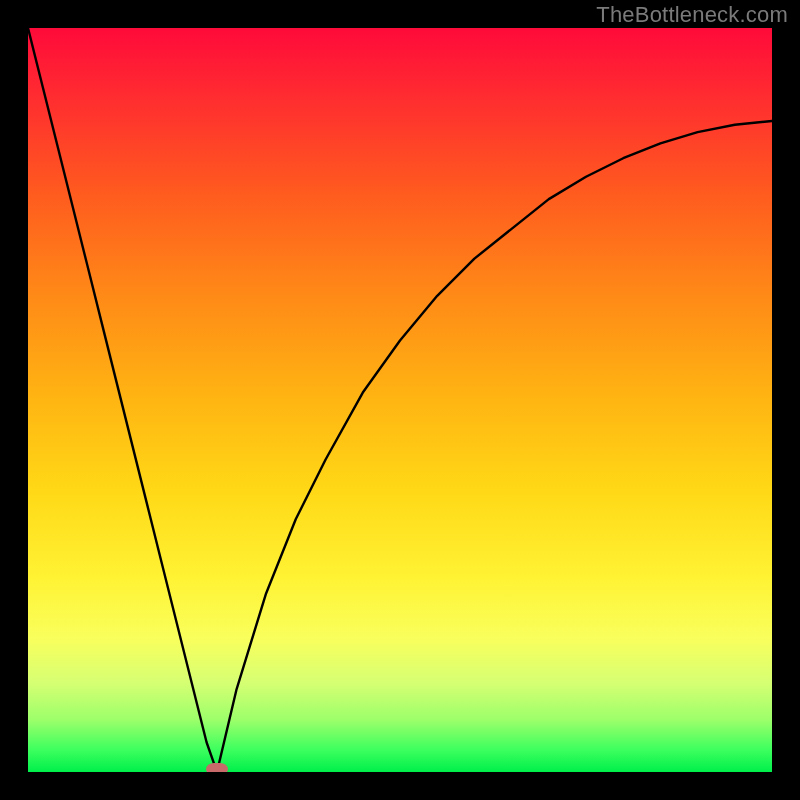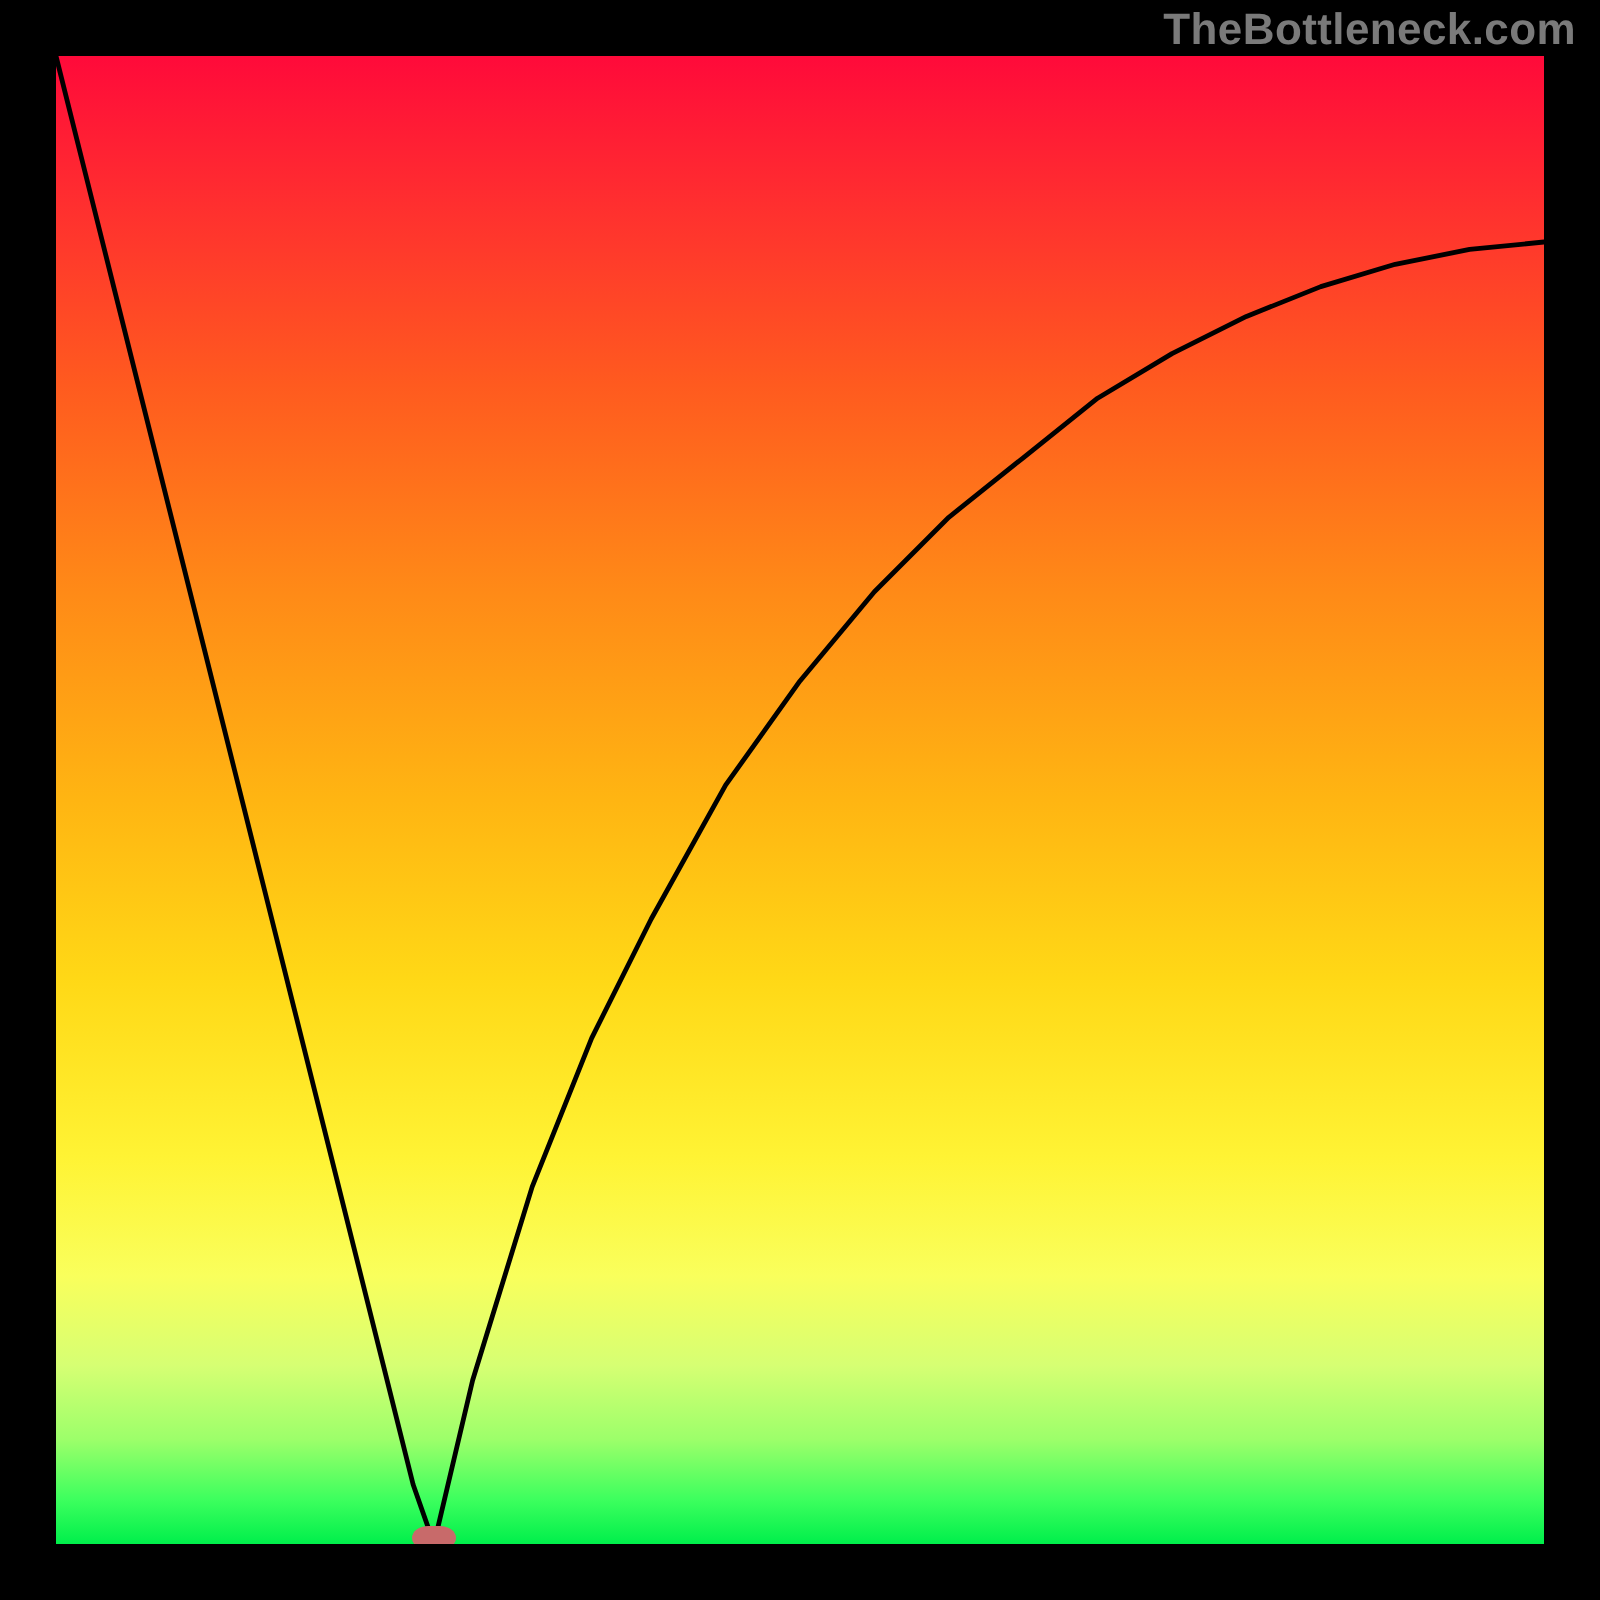--- a/index.html
+++ b/index.html
@@ -37,21 +37,21 @@
       #3dff5e 97%,
       #00ef4b 100%);
     overflow: hidden;
   }
   .watermark {
     position: absolute;
     top: 2px;
     right: 12px;
     color: #7a7a7a;
     font-size: 22px;
-    font-weight: 700;
+    font-weight: 400;
     letter-spacing: 0.2px;
     pointer-events: none;
   }
   .marker {
     position: absolute;
     width: 22px;
     height: 12px;
     background: #c86a6a;
     border-radius: 8px / 6px;
     transform: translate(-50%, -50%);

